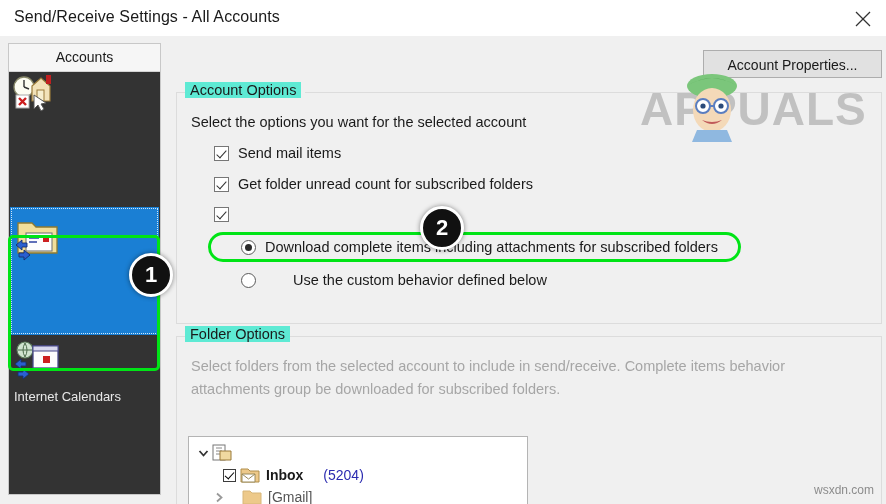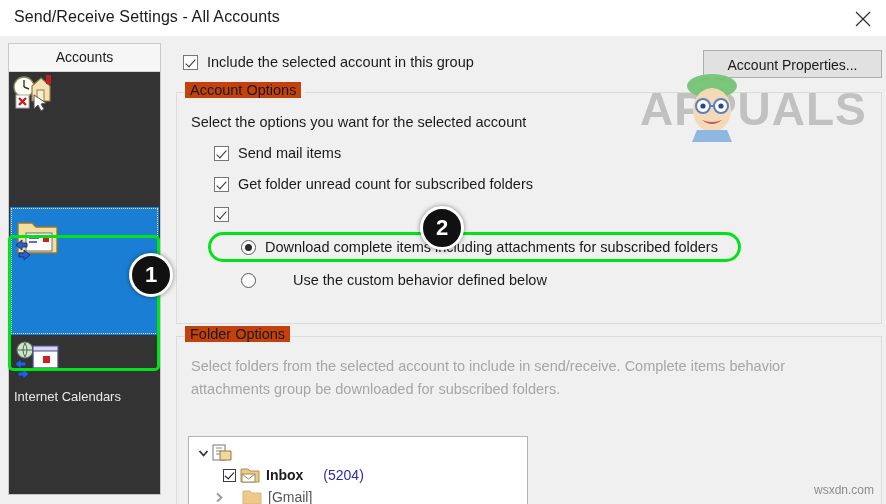--- a/index.html
+++ b/index.html
@@ -187,21 +187,21 @@
   }
   .groupbox .gb-top-right {
     position: absolute;
     right: 0; top: 0;
     height: 1px;
     background: #dcdcdc;
   }
   .gb-title {
     position: absolute;
     top: -10px; left: 8px;
-    background: #c2410c;
+    background: #5eead4;
     padding: 0 5px;
     font-size: 14.5px;
     color: #1a1a1a;
     white-space: nowrap;
   }
 
   #account-options { left: 6px; top: 56px; width: 706px; height: 232px; }
   #account-options .gb-top-right { left: 128px; right: 0; }
 
   #folder-options { left: 6px; top: 300px; width: 706px; height: 175px; }
@@ -420,24 +420,20 @@
             <path d="M19 34 L13 39 L13 36 L8 36 L8 32 L13 32 L13 29 Z" fill="#2a5fd0" stroke="#16306f" stroke-width="0.9"></path>
           </svg>
         </span>
         <span class="acct-label">Internet Calendars</span>
       </div>
     </div>
     <div id="acct-ring"></div>
 
     <div id="content">
 
-      <div id="include-row">
-        <span class="cb checked"></span>
-        <span class="cb-label">Include the selected account in this group</span>
-      </div>
 
       <button id="acct-props-btn">Account Properties...</button>
 
       <div class="groupbox" id="account-options">
         <div class="gb-top-left"></div>
         <div class="gb-top-right"></div>
         <div class="gb-title">Account Options</div>
 
         <div class="hint" style="left:14px; top:22px;">Select the options you want for the selected account</div>
 

